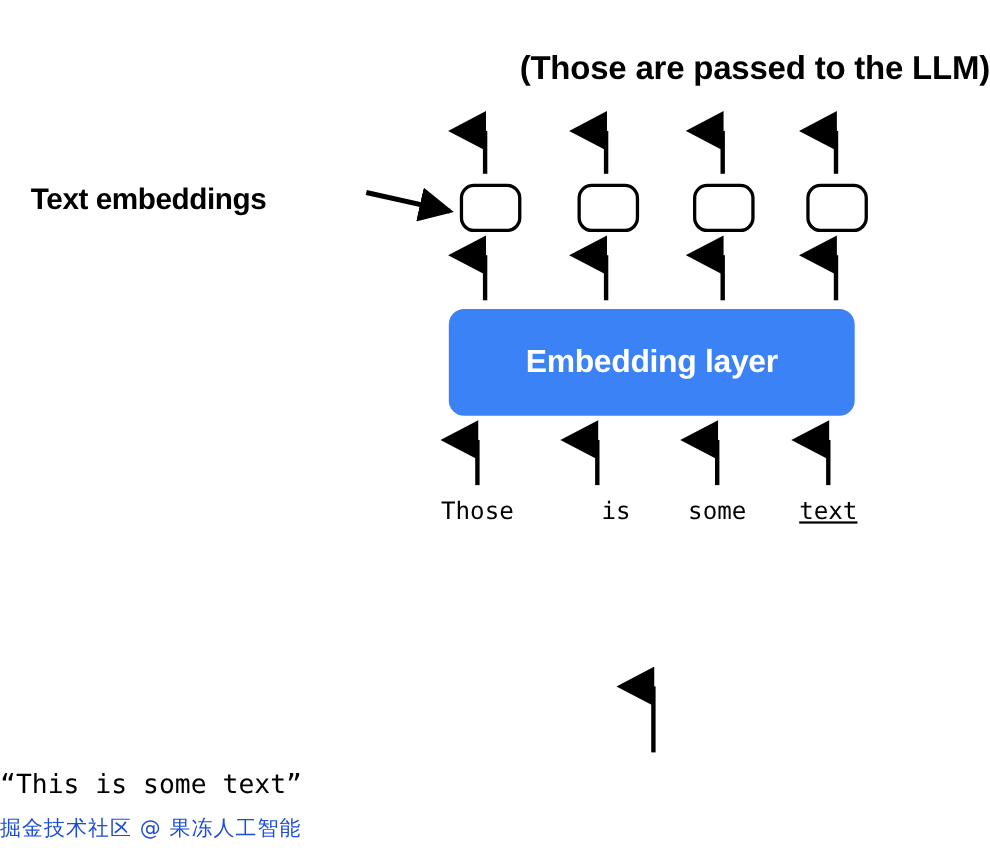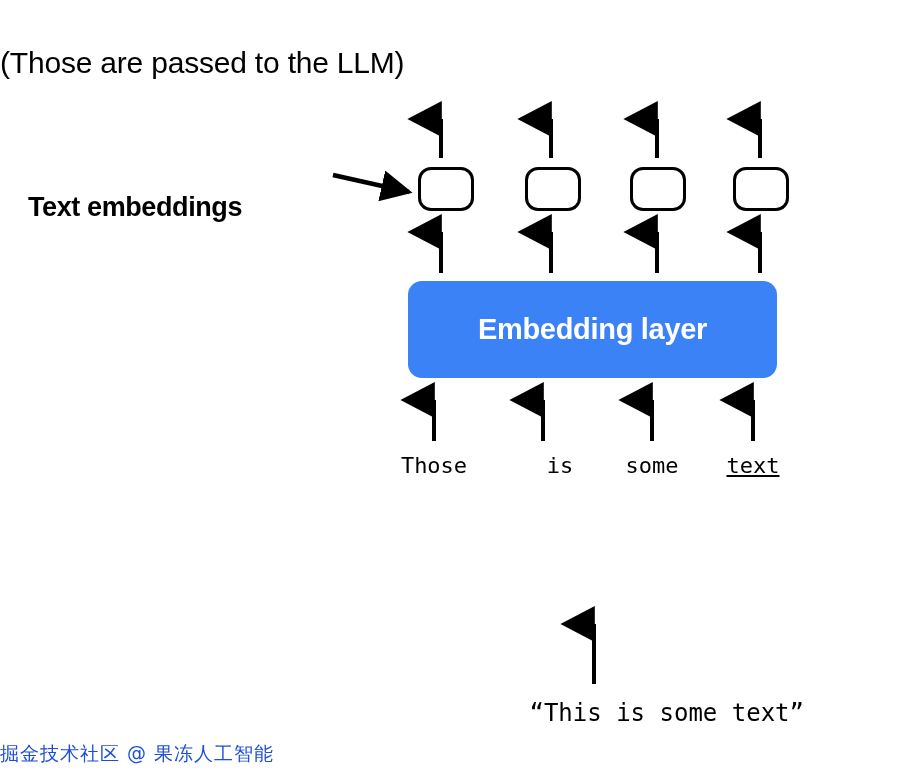--- a/index.html
+++ b/index.html
@@ -23,41 +23,40 @@
     width: 900px;
     height: 783px;
   }
 
   
   .caption-top {
     position: absolute;
     left: 0;
     top: 43px;
     width: 900px;
-    text-align: left;
+    text-align: right;
     font-family: "Liberation Sans", sans-serif;
     font-size: 30px;
-    font-weight: 400;
+    font-weight: 700;
     letter-spacing: -0.2px;
     line-height: 40px;
     white-space: nowrap;
   }
 
   
   .annotation-label {
     position: absolute;
     left: 28px;
     top: 164px;
     font-family: "Liberation Sans", sans-serif;
     font-size: 27px;
     font-weight: bold;
     letter-spacing: -0.4px;
     line-height: 34px;
     white-space: nowrap;
-    margin-top: 26px;
   }
 
   
   .arrow-layer {
     position: absolute;
     left: 0;
     top: 0;
     width: 900px;
     height: 783px;
     pointer-events: none;
@@ -115,26 +114,25 @@
     white-space: nowrap;
     transform: translateX(-50%);
   }
 
   
   .raw-input {
     position: absolute;
     left: 0;
     top: 698px;
     width: 756px;
-    text-align: right;
+    text-align: left;
     font-family: "DejaVu Sans Mono", "Liberation Mono", monospace;
     font-size: 24px;
     line-height: 30px;
     white-space: nowrap;
-    padding-left: 48px;
   }
 
   
   .watermark {
     position: absolute;
     left: 0;
     top: 740px;
     width: 801px;
     text-align: left;
     font-family: "DejaVu Sans", sans-serif;

